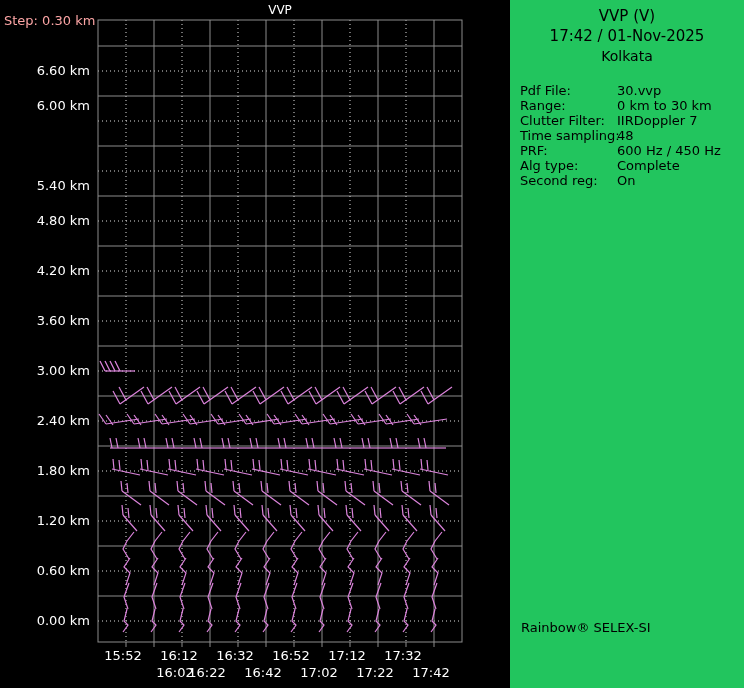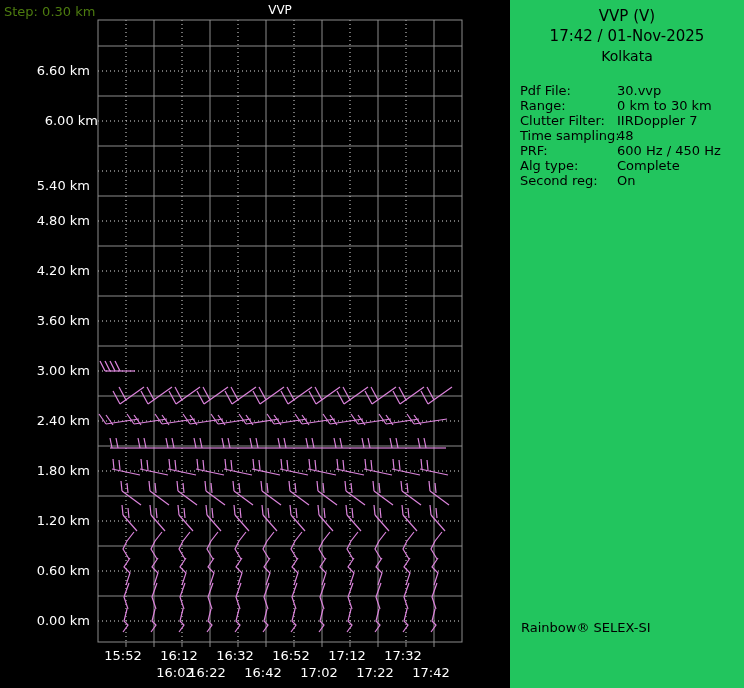--- a/index.html
+++ b/index.html
@@ -3,21 +3,21 @@
 <meta charset="utf-8">
 <style>
   html,body{margin:0;padding:0;background:#000;}
   #screen{
     position:relative;width:744px;height:688px;background:#000;overflow:hidden;
     font-family:"DejaVu Sans","Liberation Sans",sans-serif;
   }
   
   #plot-svg{position:absolute;left:0;top:0;}
   .step-label{
-    position:absolute;left:4px;top:4px;color:#4d7c0f;font-size:13px;white-space:nowrap;
+    position:absolute;left:4px;top:13px;color:#fca5a5;font-size:13px;white-space:nowrap;
   }
   .plot-title{
     position:absolute;left:98px;top:3px;width:364px;text-align:center;
     color:#fff;font-size:12px;
   }
   .y-label{
     position:absolute;left:0;width:90px;text-align:right;
     color:#fff;font-size:13px;white-space:nowrap;
   }
   .x-label{
@@ -605,21 +605,21 @@
       <g>
         <polyline points="407,609 404,621 408,625 403,632" fill="none" stroke="#DC84DC" stroke-width="1.2"></polyline>
       </g>
       <g>
         <polyline points="435,609 432,621 436,625 431,632" fill="none" stroke="#DC84DC" stroke-width="1.2"></polyline>
       </g>
     </svg>
 
   <div id="y-labels">
       <span class="y-label" style="top: 63px;">6.60 km</span>
-      <span class="y-label" style="top: 113px; margin-left: 8px;">6.00 km</span>
+      <span class="y-label" style="top: 98px;">6.00 km</span>
       <span class="y-label" style="top: 178px;">5.40 km</span>
       <span class="y-label" style="top: 213px;">4.80 km</span>
       <span class="y-label" style="top: 263px;">4.20 km</span>
       <span class="y-label" style="top: 313px;">3.60 km</span>
       <span class="y-label" style="top: 363px;">3.00 km</span>
       <span class="y-label" style="top: 413px;">2.40 km</span>
       <span class="y-label" style="top: 463px;">1.80 km</span>
       <span class="y-label" style="top: 513px;">1.20 km</span>
       <span class="y-label" style="top: 563px;">0.60 km</span>
       <span class="y-label" style="top: 613px;">0.00 km</span>

